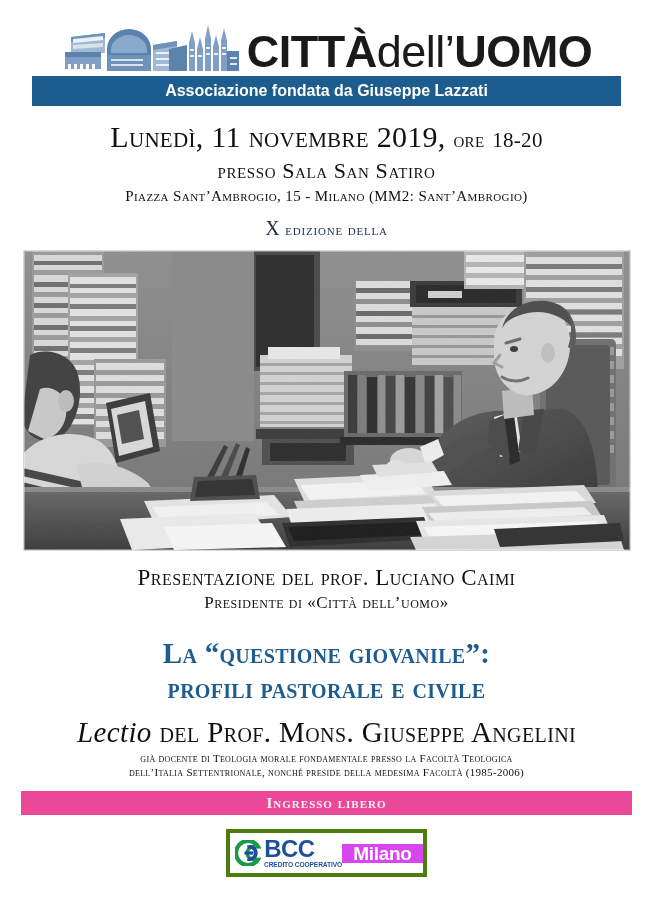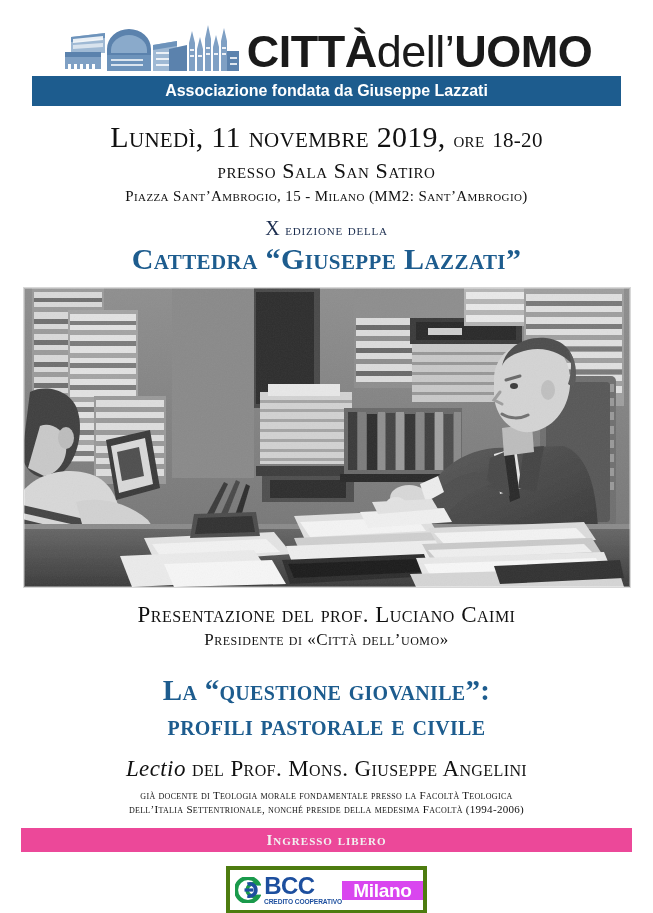--- a/index.html
+++ b/index.html
@@ -191,21 +191,21 @@
     letter-spacing: 0.3px;
     display: block;
   }
 
   
   .lectio-block {
     text-align: center;
     margin-top: 12px;
   }
   .lectio-line {
-    font-size: 23px;
+    font-size: 29px;
     line-height: 28px;
     font-variant: small-caps;
     letter-spacing: 0.4px;
     color: #111111;
   }
   .lectio-line .it {
     font-style: italic;
     font-variant: normal;
   }
   .credentials {
@@ -377,21 +377,20 @@
   </div>
 
   <div class="date-block">
     <div class="date-line"><span>Lunedì, 11 novembre 2019,</span> <span class="ore">ore</span> <span class="ore">18-20</span></div>
     <div class="venue-line">presso Sala San Satiro</div>
     <div class="address-line">Piazza Sant’Ambrogio, 15 - Milano (MM2: Sant’Ambrogio)</div>
   </div>
 
   <div class="edition-block">
     <div class="edition-line"><span class="roman">X</span> <span>edizione della</span></div>
-    <div class="cattedra-line">Cattedra “Giuseppe Lazzati”</div>
   </div>
 
   <div class="photo-wrap">
     <svg viewBox="0 0 606 299" width="606" height="299" role="img">
       <defs>
         <linearGradient id="wallg" x1="0" y1="0" x2="0" y2="1">
           <stop offset="0%" stop-color="#8f8f8f"></stop>
           <stop offset="100%" stop-color="#737373"></stop>
         </linearGradient>
         <linearGradient id="deskg" x1="0" y1="0" x2="0" y2="1">
@@ -699,21 +698,21 @@
 
   <div class="main-title">
     <span class="tline1">La “questione giovanile”:</span>
     <span class="tline2">profili pastorale e civile</span>
   </div>
 
   <div class="lectio-block">
     <div class="lectio-line"><span class="it">Lectio</span> <span>del Prof. Mons. Giuseppe Angelini</span></div>
     <div class="credentials">
       <span>già docente di Teologia morale fondamentale presso la Facoltà Teologica</span>
-      <span>dell’Italia Settentrionale, nonché preside della medesima Facoltà (1994-2006)</span>
+      <span>dell’Italia Settentrionale, nonché preside della medesima Facoltà (1985-2006)</span>
     </div>
   </div>
 
   <div class="ingresso-bar">
     <div class="ing-text">Ingresso libero</div>
   </div>
 
   <div class="sponsor-wrap">
     <div class="bcc-logo">
       <div class="bcc-left">

